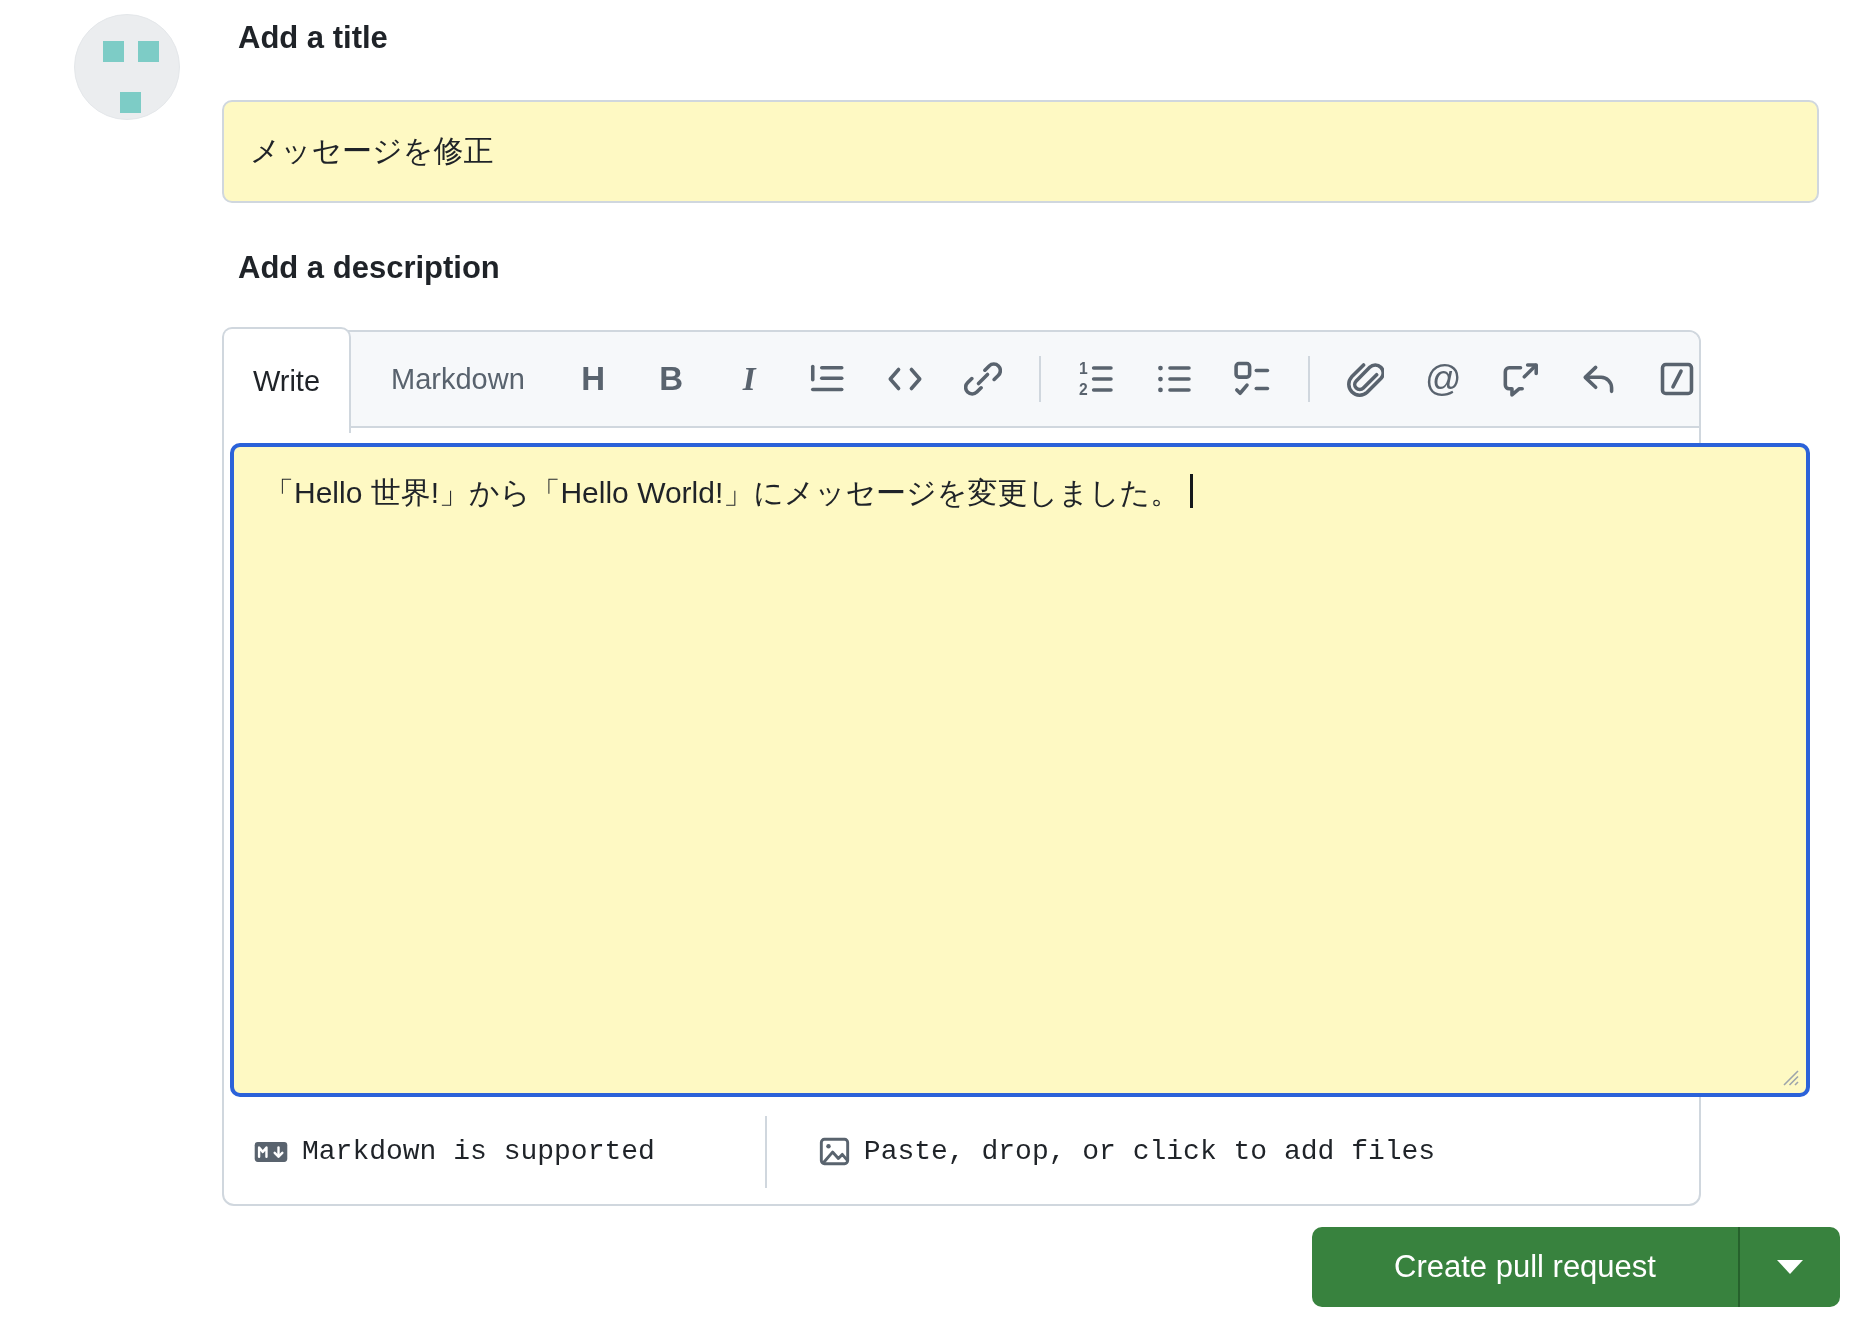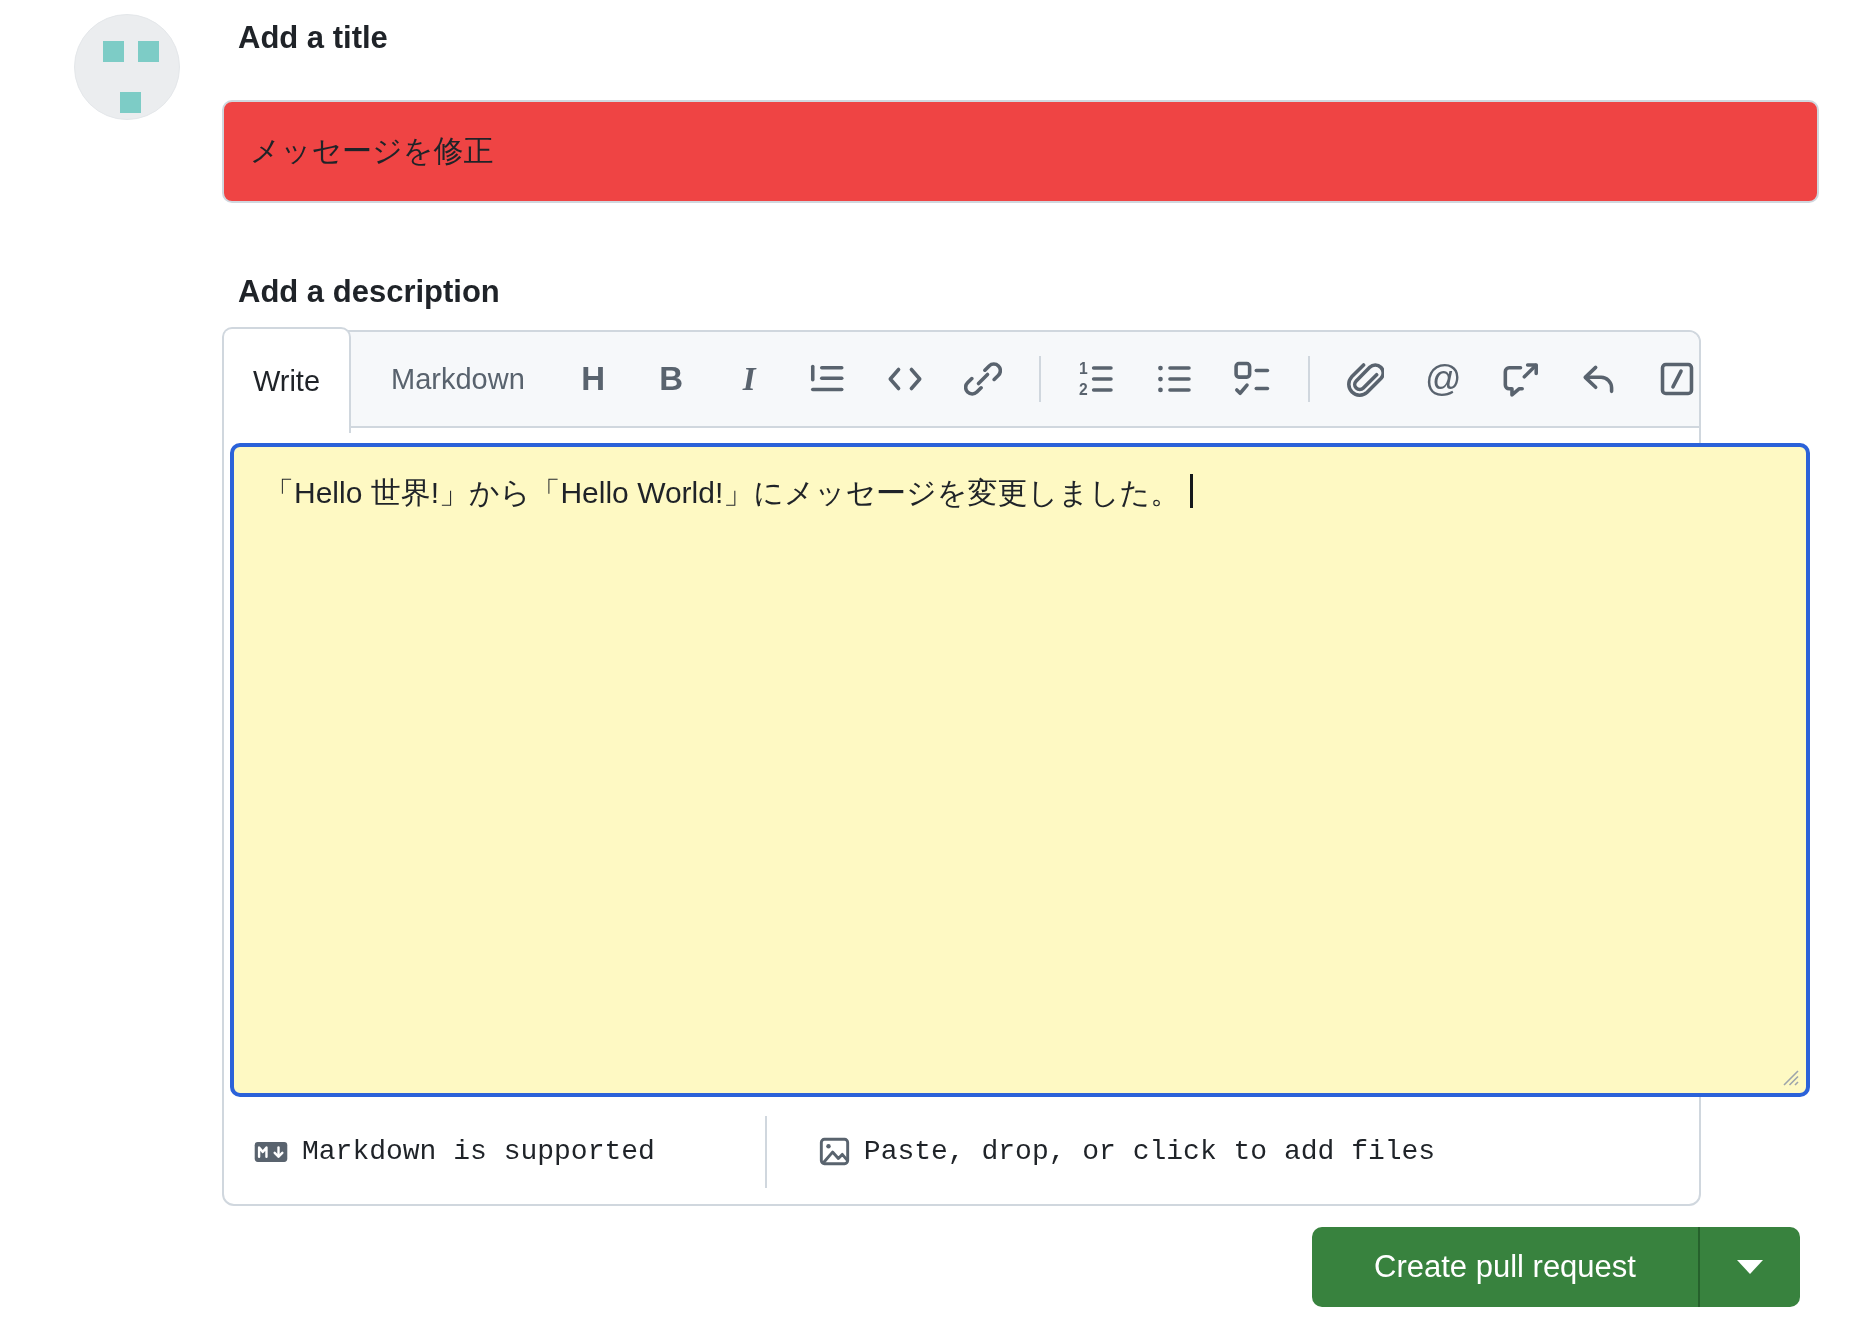--- a/index.html
+++ b/index.html
@@ -12,24 +12,24 @@
   
   .avatar{position:absolute;left:74px;top:14px;width:106px;height:106px;border-radius:50%;
     background:#ebedef;border:1px solid #e4e7ea;box-sizing:border-box;overflow:hidden;}
   .sq{position:absolute;width:21px;height:21px;background:#7dccc6;}
   .sq1{left:28px;top:26px;}
   .sq2{left:63px;top:26px;}
   .sq3{left:45px;top:77px;}
 
   .section-label{position:absolute;left:238px;font-size:31px;font-weight:700;color:#1f2328;}
   #title-label{top:20px;}
-  #desc-label{top:250px;margin-top:24px;}
+  #desc-label{top:250px;}
 
   #title-input{position:absolute;left:222px;top:100px;width:1597px;height:103px;
-    box-sizing:border-box;border:2px solid #d0d7de;border-radius:10px;background:#ef4444;
+    box-sizing:border-box;border:2px solid #d0d7de;border-radius:10px;background:#fef9c3;
     padding:0 26px;font-size:30px;color:#1f2328;font-family:inherit;outline:none;}
 
   
   #editor{position:absolute;left:222px;top:330px;width:1479px;height:876px;
     box-sizing:border-box;border:2px solid #d0d7de;border-radius:12px;background:#fff;}
 
   .toolbar{position:relative;height:94px;background:#f6f8fa;border-bottom:2px solid #d0d7de;
     border-radius:10px 10px 0 0;display:flex;align-items:center;}
   .write-tab{position:absolute;left:-2px;top:-5px;width:129px;height:106px;background:#ffffff;
     border:2px solid #d0d7de;border-bottom:none;border-radius:10px 10px 0 0;
@@ -57,21 +57,21 @@
 
   
   .efooter{position:absolute;left:0;right:0;top:767px;bottom:0;display:flex;align-items:center;padding-left:30px;}
   .hint{font-size:28px;color:#1f2328;margin-left:14px;white-space:nowrap;}
   .footer-div{width:2px;height:72px;background:#d0d7de;margin-left:110px;margin-right:52px;flex:none;}
   .md-badge{flex:none;}
   .img-icon{flex:none;}
   .hint-group{display:flex;align-items:center;cursor:pointer;font-family:Liberation Mono, monospace;}
 
   
-  #create-btn{position:absolute;left:1312px;top:1227px;width:488px;height:80px;background:#38823e;
+  #create-btn{position:absolute;left:1312px;top:1227px;width:528px;height:80px;background:#38823e;
     border-radius:10px;display:flex;color:#fff;overflow:hidden;}
   .btn-main{flex:1;display:flex;align-items:center;justify-content:center;font-size:31px;cursor:pointer;}
   .btn-sep{width:2px;background:rgba(10,46,16,0.38);flex:none;}
   .btn-caret{width:100px;display:flex;align-items:center;justify-content:center;cursor:pointer;}
   .caret-down{width:0;height:0;border-left:13px solid transparent;border-right:13px solid transparent;
     border-top:14px solid #ffffff;}
 </style>
 </head>
 <body>
 

